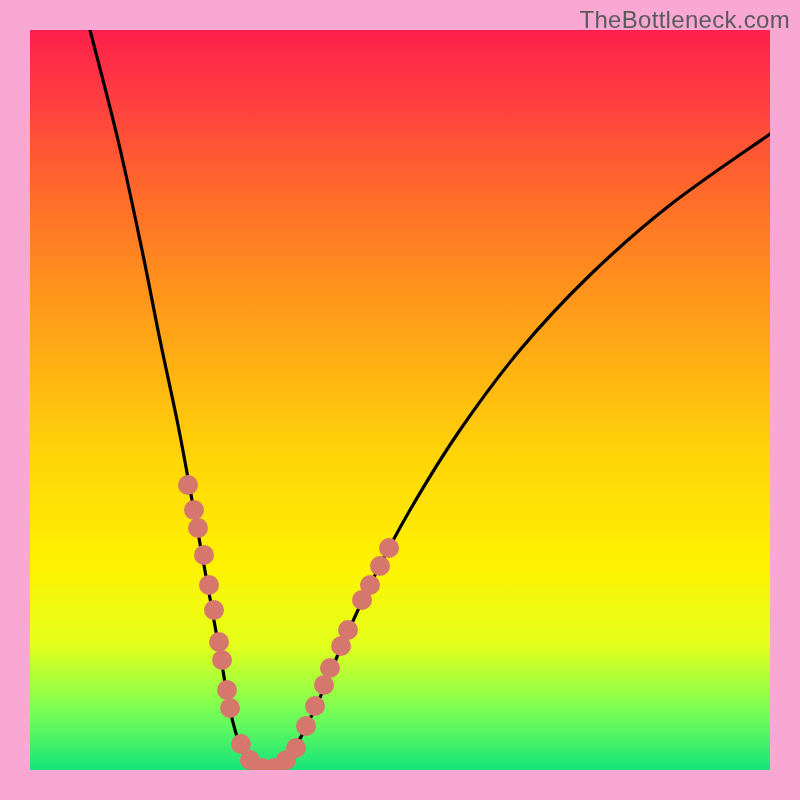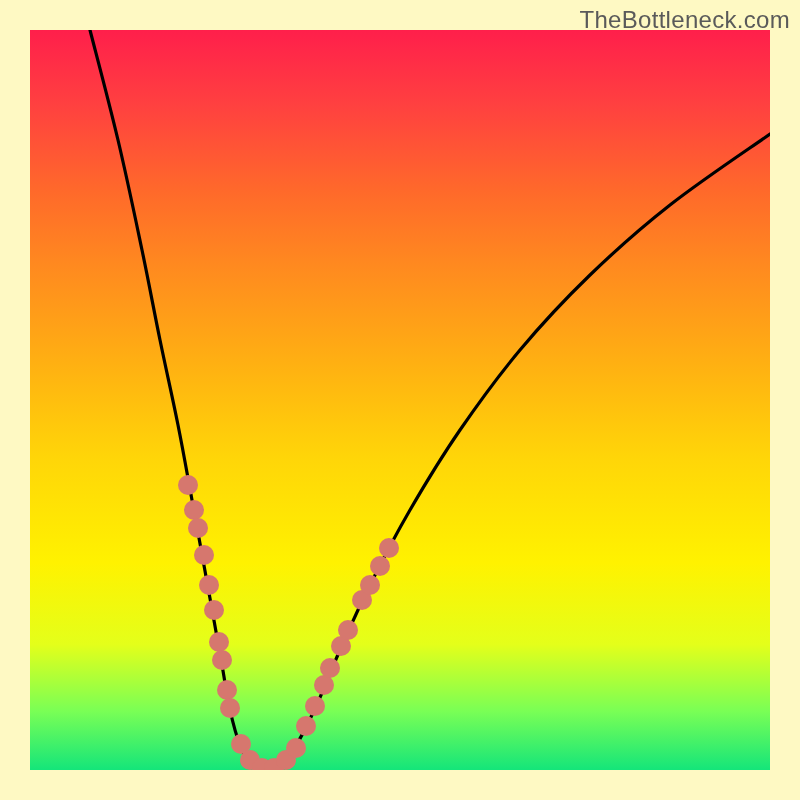--- a/index.html
+++ b/index.html
@@ -8,21 +8,21 @@
     width: 800px;
     height: 800px;
     background: #000;
     font-family: Arial, Helvetica, sans-serif;
     overflow: hidden;
   }
   .frame {
     position: absolute;
     left: 0; top: 0;
     width: 800px; height: 800px;
-    background: #fef9c3;
+    background: #f9a8d4;
     text-align: right;
   }
   .plot {
     position: absolute;
     left: 30px;
     top: 30px;
     width: 740px;
     height: 740px;
     background: linear-gradient(to bottom,
       #ff1f4b 0%,

